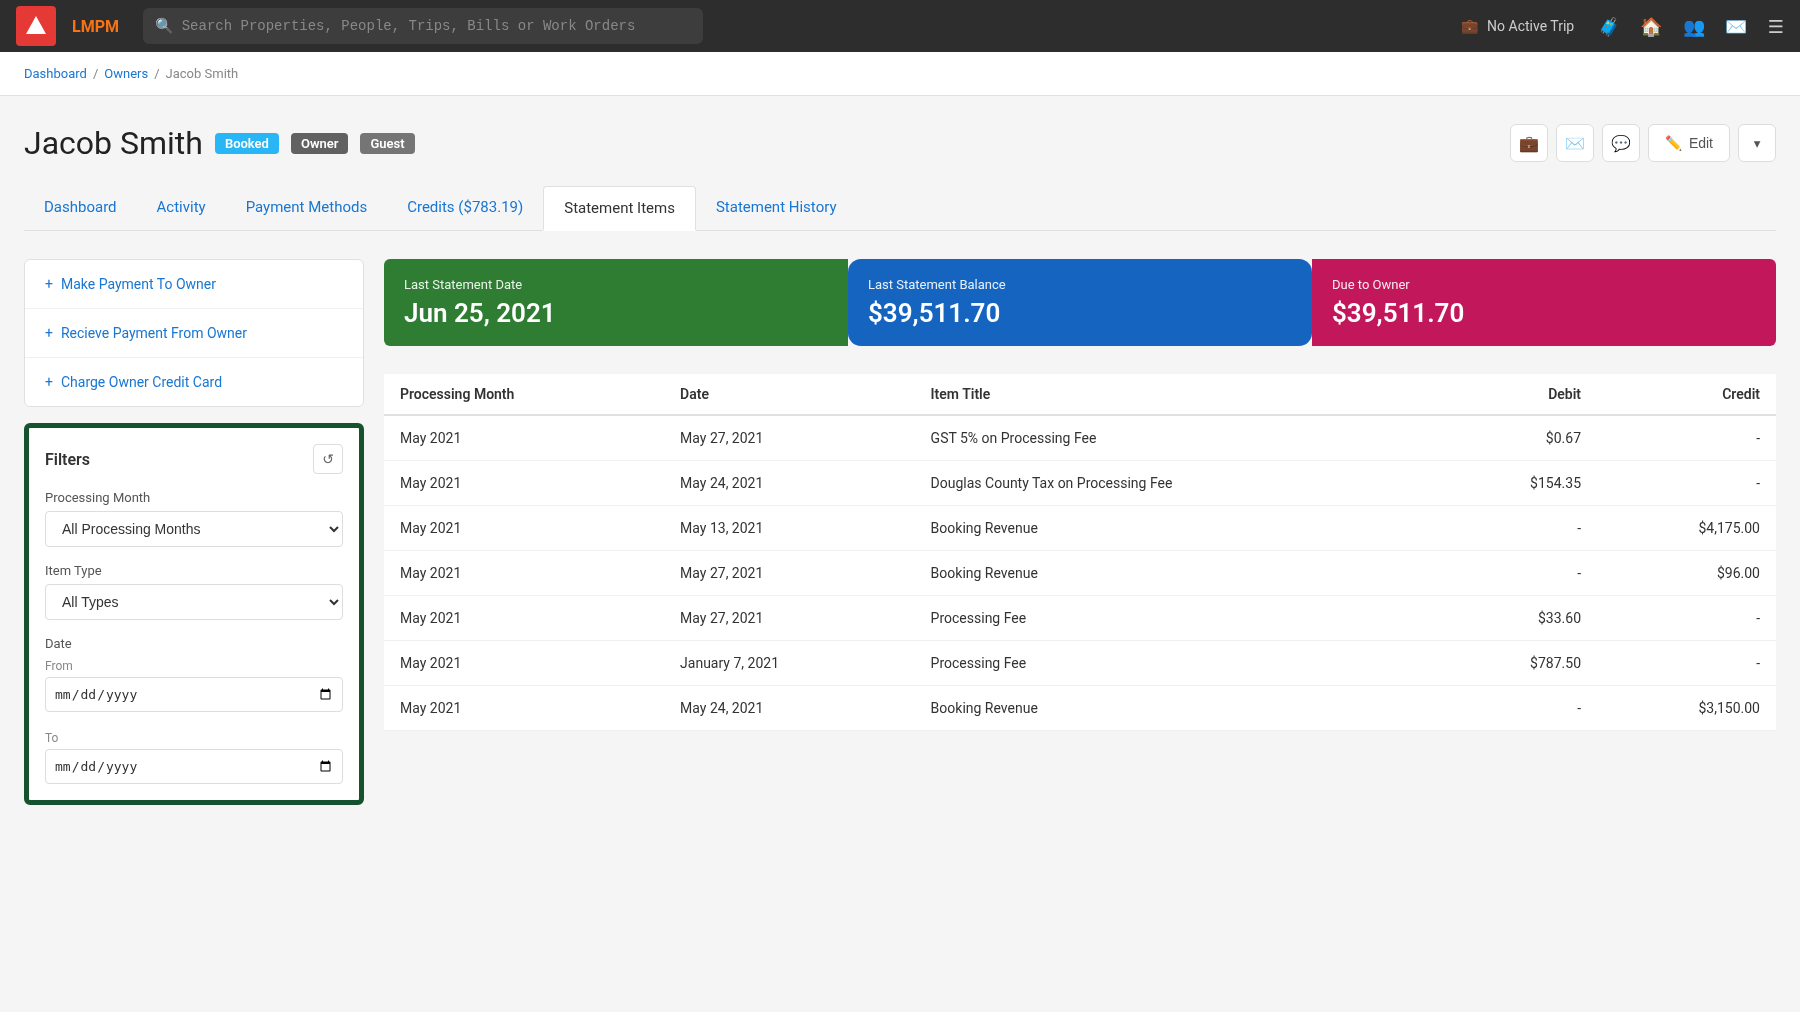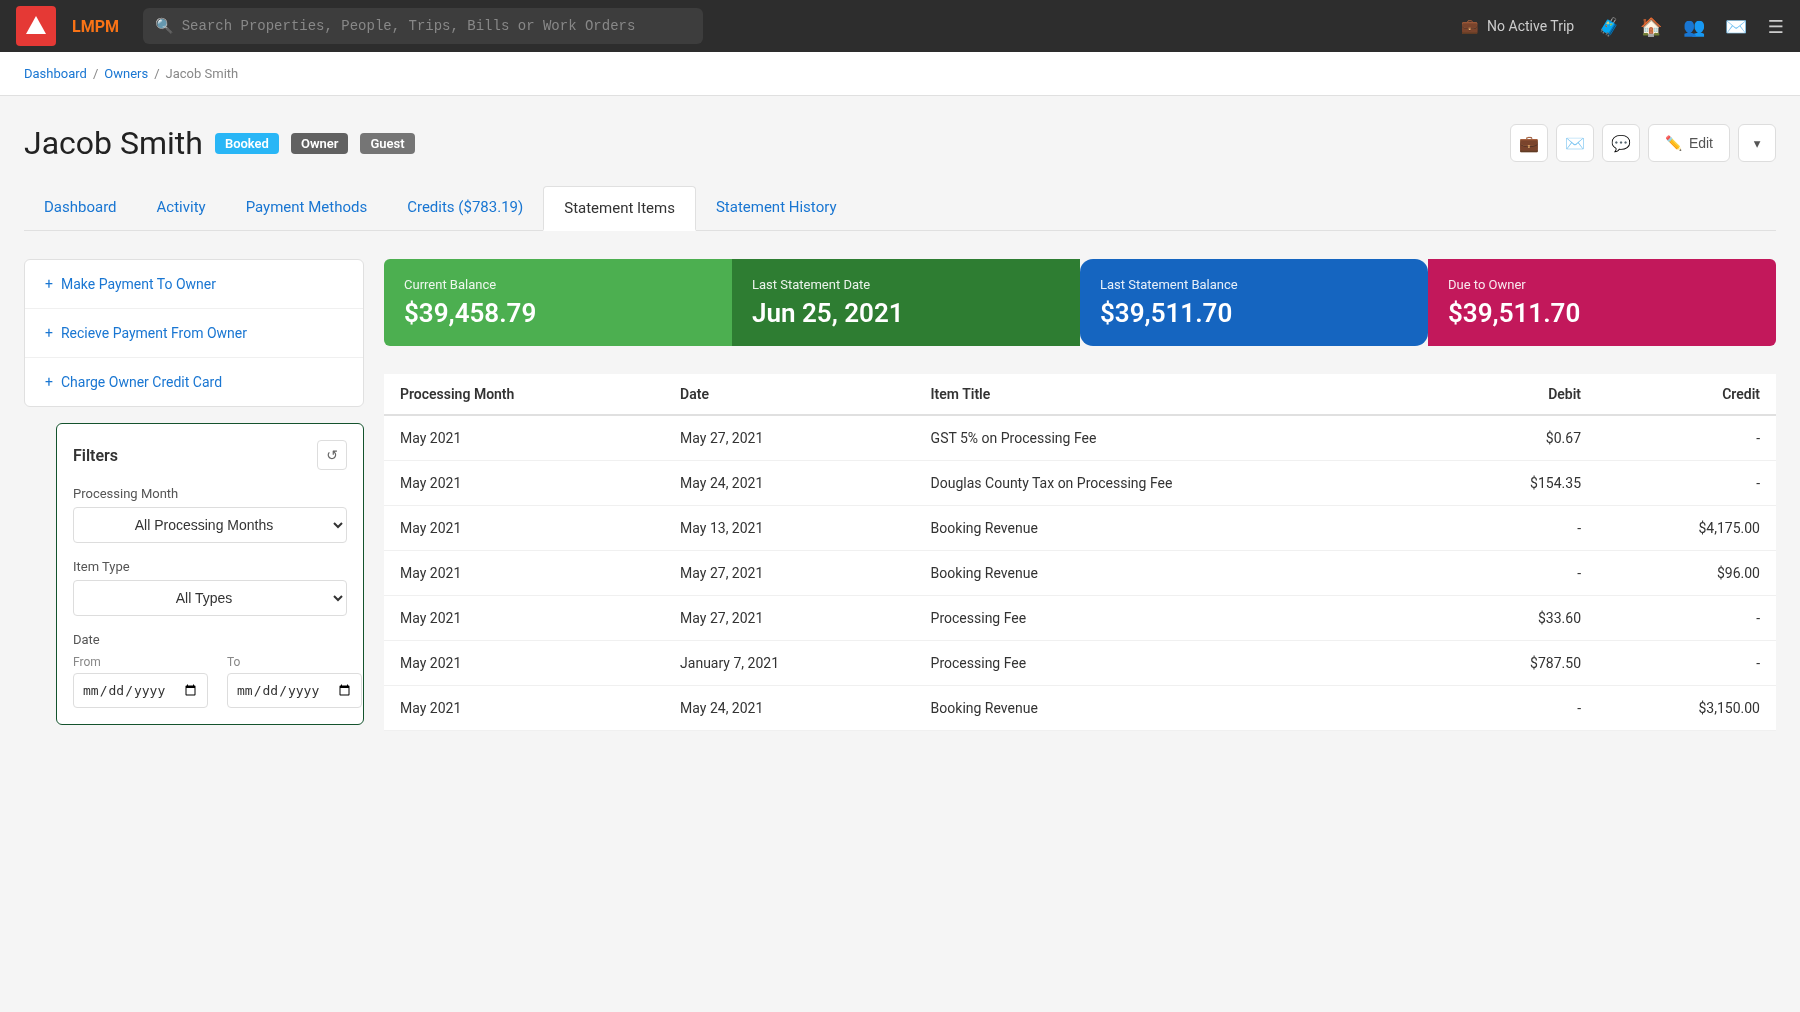--- a/index.html
+++ b/index.html
@@ -193,24 +193,23 @@
       color: #1976d2;
       font-size: 14px;
       display: flex;
       align-items: center;
       gap: 8px;
     }
     .action-item:last-child { border-bottom: none; }
 
     .filters-box {
       background: #fff;
-      border: 1px solid #14532d;
+      border: 5px solid #14532d;
       border-radius: 6px;
       padding: 16px;
-      margin-left: 32px;
     }
     .filters-header {
       display: flex;
       justify-content: space-between;
       align-items: center;
       margin-bottom: 16px;
       font-size: 16px;
       font-weight: 600;
       color: #333;
     }
@@ -232,25 +231,24 @@
     .filter-select {
       width: 100%;
       padding: 8px 12px;
       border: 1px solid #ddd;
       border-radius: 4px;
       font-size: 14px;
       color: #333;
       background: #fff;
       cursor: pointer;
       appearance: auto;
-      text-align: center;
     }
     .date-group { margin-top: 16px; }
     .date-label { font-size: 13px; color: #555; margin-bottom: 8px; }
-    .date-inputs { display: flex; gap: 19px; }
+    .date-inputs { display: flex; gap: 19px; flex-direction: column; }
     .date-from, .date-to { flex: 1; }
     .date-sub-label { font-size: 12px; color: #888; margin-bottom: 4px; }
     .date-input {
       width: 100%;
       padding: 8px 8px;
       border: 1px solid #ddd;
       border-radius: 4px;
       font-size: 13px;
       color: #333;
     }
@@ -424,24 +422,20 @@
               <input type="date" class="date-input" style="">
             </div>
           </div>
         </div>
       </div>
     </div>
 
     <div class="main-content">
 
       <div class="summary-cards">
-        <div class="summary-card card-current-balance">
-          <div class="summary-card-label">Current Balance</div>
-          <div class="summary-card-value">$39,458.79</div>
-        </div>
         <div class="summary-card card-last-statement-date">
           <div class="summary-card-label">Last Statement Date</div>
           <div class="summary-card-value">Jun 25, 2021</div>
         </div>
         <div class="summary-card card-last-statement-balance">
           <div class="summary-card-label">Last Statement Balance</div>
           <div class="summary-card-value">$39,511.70</div>
         </div>
         <div class="summary-card card-due-to-owner">
           <div class="summary-card-label">Due to Owner</div>

